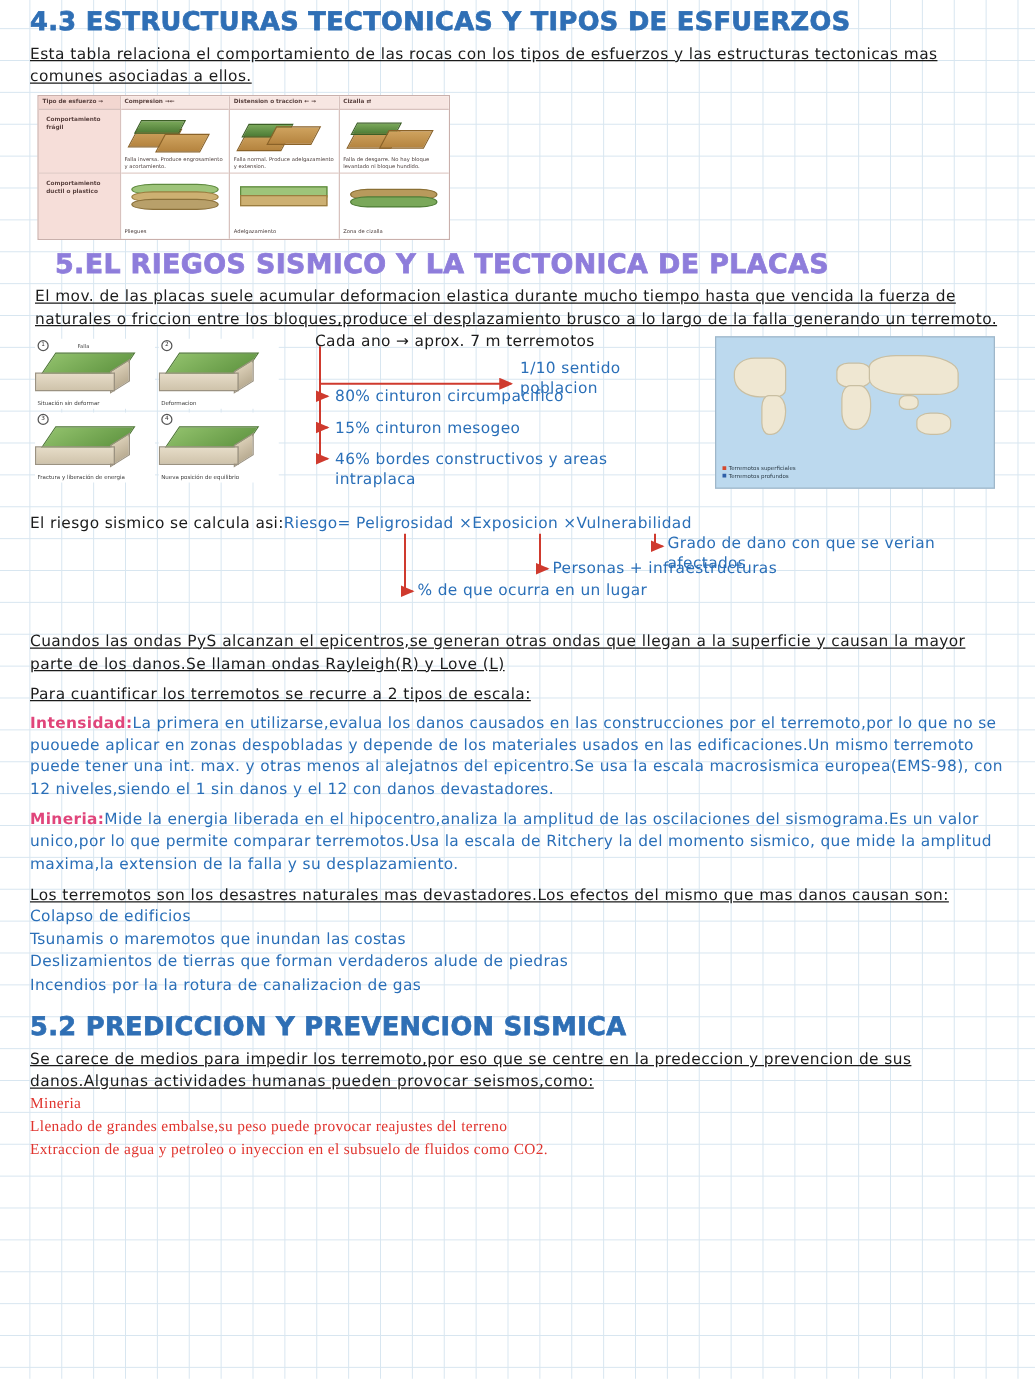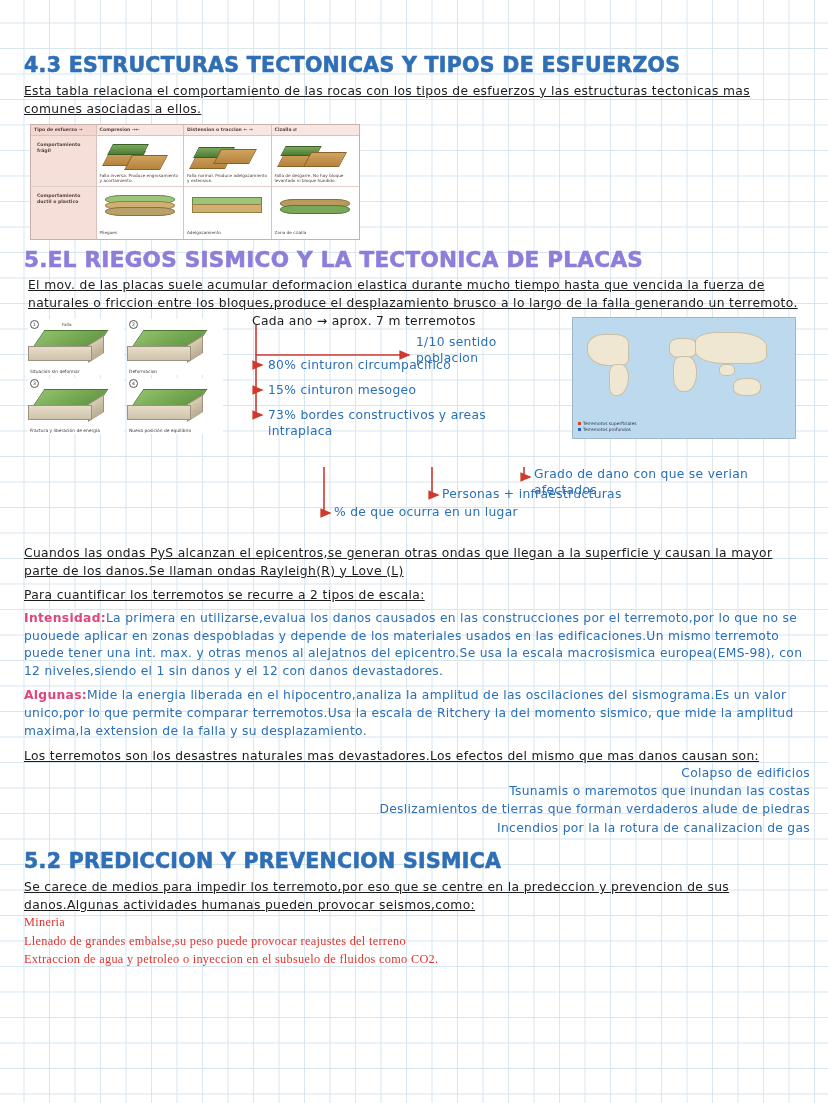--- a/index.html
+++ b/index.html
@@ -23,41 +23,41 @@
       linear-gradient(to right, #d8e6f0 1px, transparent 1px),
       linear-gradient(to bottom, #d8e6f0 1px, transparent 1px);
     background-size: 25.5px 25.5px;
     background-position: -2px -3px;
   }
   #content {
     position: absolute;
     inset: 0;
     padding: 6px 18px 0 24px;
     box-sizing: border-box;
-    margin-top: 48px;
   }
   .h-blue {
     font-family: "DejaVu Sans", sans-serif;
     font-weight: bold;
     font-size: 20.5px;
     letter-spacing: 0.3px;
     color: #2f6fb5;
     -webkit-text-stroke: 0.6px #2f6fb5;
     margin: 0 0 4px 0;
     line-height: 1.15;
   }
   .h-purple {
     font-family: "DejaVu Sans", sans-serif;
     font-weight: bold;
     font-size: 21.5px;
     letter-spacing: 0.3px;
     color: #8e7ddb;
     -webkit-text-stroke: 0.6px #8e7ddb;
     margin: 0 0 4px 0;
     line-height: 1.15;
+    padding-left: 20px;
   }
   .body-text {
     font-size: 12.3px;
     line-height: 1.47;
     color: #1b1b1b;
     letter-spacing: 0.35px;
     margin: 0;
     text-decoration: underline;
   }
   .blue-text {
@@ -276,21 +276,21 @@
   .annot2 {
     position: relative;
     height: 72px;
   }
   .list-blue p, .list-red p, .list-pink p {
     margin: 0 0 1px 0;
     font-size: 12.3px;
     letter-spacing: 0.3px;
     line-height: 1.42;
   }
-  .list-blue p { color: #2a6fb8; text-align: right; }
+  .list-blue p { color: #2a6fb8; }
   .list-red p { color: #e0342e; font-family: Liberation Serif, serif; }
   .para-blue {
     color: #2a6fb8;
     font-size: 12.3px;
     line-height: 1.45;
     letter-spacing: 0.3px;
     margin: 0;
   }
   .para-blue .lead { color: #e0457b; font-weight: bold; }
   .spacer6 { height: 6px; }
@@ -432,37 +432,40 @@
         <path d="M232,10 L232,40 L385,40" stroke="#cf3a2e" stroke-width="1.6" fill="none" marker-end="url(#ar)"></path>
         <path d="M232,40 L232,50 L238,50" stroke="#cf3a2e" stroke-width="1.6" fill="none" marker-end="url(#ar)"></path>
         <path d="M232,50 L232,75 L238,75" stroke="#cf3a2e" stroke-width="1.6" fill="none" marker-end="url(#ar)"></path>
         <path d="M232,75 L232,100 L238,100" stroke="#cf3a2e" stroke-width="1.6" fill="none" marker-end="url(#ar)"></path>
       </svg>
 
       <div class="annot-text" style="left:228px;top:-1px;color:#1b1b1b;">Cada ano → aprox. 7 m terremotos</div>
       <div class="annot-text" style="left:392px;top:20px;width:120px;">1/10 sentido poblacion</div>
       <div class="annot-text" style="left:244px;top:43px;">80% cinturon circumpacifico</div>
       <div class="annot-text" style="left:244px;top:68px;">15% cinturon mesogeo</div>
-      <div class="annot-text" style="left:244px;top:93px;width:270px;">73% bordes constructivos y areas intraplaca</div>
+      <div class="annot-text" style="left:244px;top:93px;width:270px;">46% bordes constructivos y areas intraplaca</div>
 
       <div class="mapbox" style="position:absolute;left:548px;top:2px;">
         <div class="land" style="left:14px;top:16px;width:40px;height:30px;border-radius:40% 30% 20% 50%;"></div>
         <div class="land" style="left:36px;top:46px;width:18px;height:30px;border-radius:30% 40% 60% 30%;"></div>
         <div class="land" style="left:96px;top:20px;width:26px;height:18px;border-radius:35%;"></div>
         <div class="land" style="left:100px;top:38px;width:22px;height:34px;border-radius:30% 40% 50% 40%;"></div>
         <div class="land" style="left:122px;top:14px;width:70px;height:30px;border-radius:30% 45% 25% 40%;"></div>
         <div class="land" style="left:160px;top:60px;width:26px;height:16px;border-radius:40%;"></div>
         <div class="land" style="left:146px;top:46px;width:14px;height:10px;border-radius:40%;"></div>
         <div class="legend">
           <div><i></i><span>Terremotos superficiales</span></div>
           <div><i class="b"></i><span>Terremotos profundos</span></div>
         </div>
       </div>
     </div>
 
+    <div class="risk-line" style="margin-top:-6px;">
+      <span>El riesgo sismico se calcula asi:</span><span class="blue-text">Riesgo= Peligrosidad ×Exposicion ×Vulnerabilidad</span>
+    </div>
 
     <div class="annot2">
       <svg class="arrowsvg" width="800" height="72">
         <defs>
           <marker id="ar2" markerWidth="7" markerHeight="7" refX="6" refY="3" orient="auto">
             <path d="M0,0 L7,3 L0,6 z" fill="#cf3a2e"></path>
           </marker>
         </defs>
         <path d="M300,2 L300,48 L306,48" stroke="#cf3a2e" stroke-width="1.6" fill="none" marker-end="url(#ar2)"></path>
         <path d="M408,2 L408,30 L414,30" stroke="#cf3a2e" stroke-width="1.6" fill="none" marker-end="url(#ar2)"></path>
@@ -477,21 +480,21 @@
   <div class="sec">
     <p class="body-text">Cuandos las ondas PyS alcanzan el epicentros,se generan otras ondas que llegan a la superficie y causan la mayor parte de los danos.Se llaman ondas Rayleigh(R) y Love (L)</p>
     <div class="spacer6"></div>
     <p class="body-text">Para cuantificar los terremotos  se recurre a 2 tipos de escala:</p>
     <div class="spacer6"></div>
     <p class="para-blue">
       <span class="lead">Intensidad:</span><span>La primera en utilizarse,evalua los danos causados en las  construcciones por el terremoto,por lo que no se puouede aplicar en zonas despobladas y depende de los materiales usados en las edificaciones.Un mismo terremoto puede tener una int. max. y otras menos al alejatnos del epicentro.Se usa la escala macrosismica europea(EMS-98), con 12 niveles,siendo el 1 sin danos y el 12 con danos devastadores.</span>
     </p>
     <div class="spacer6"></div>
     <p class="para-blue">
-      <span class="lead">Algunas:</span><span>Mide la energia liberada en el hipocentro,analiza la amplitud de las oscilaciones del sismograma.Es un valor unico,por lo que permite comparar terremotos.Usa la escala de Ritchery la del momento sismico, que mide la amplitud maxima,la extension de la falla y su desplazamiento.</span>
+      <span class="lead">Mineria:</span><span>Mide la energia liberada en el hipocentro,analiza la amplitud de las oscilaciones del sismograma.Es un valor unico,por lo que permite comparar terremotos.Usa la escala de Ritchery la del momento sismico, que mide la amplitud maxima,la extension de la falla y su desplazamiento.</span>
     </p>
     <div class="spacer6"></div>
     <p class="body-text">Los terremotos son los desastres naturales mas devastadores.Los efectos del mismo que mas danos causan son:</p>
     <div class="list-blue">
       <p>Colapso de edificios</p>
       <p>Tsunamis o maremotos que inundan las costas</p>
       <p>Deslizamientos de tierras que forman verdaderos alude de piedras</p>
       <p>Incendios por la la rotura de canalizacion de gas</p>
     </div>
   </div>

